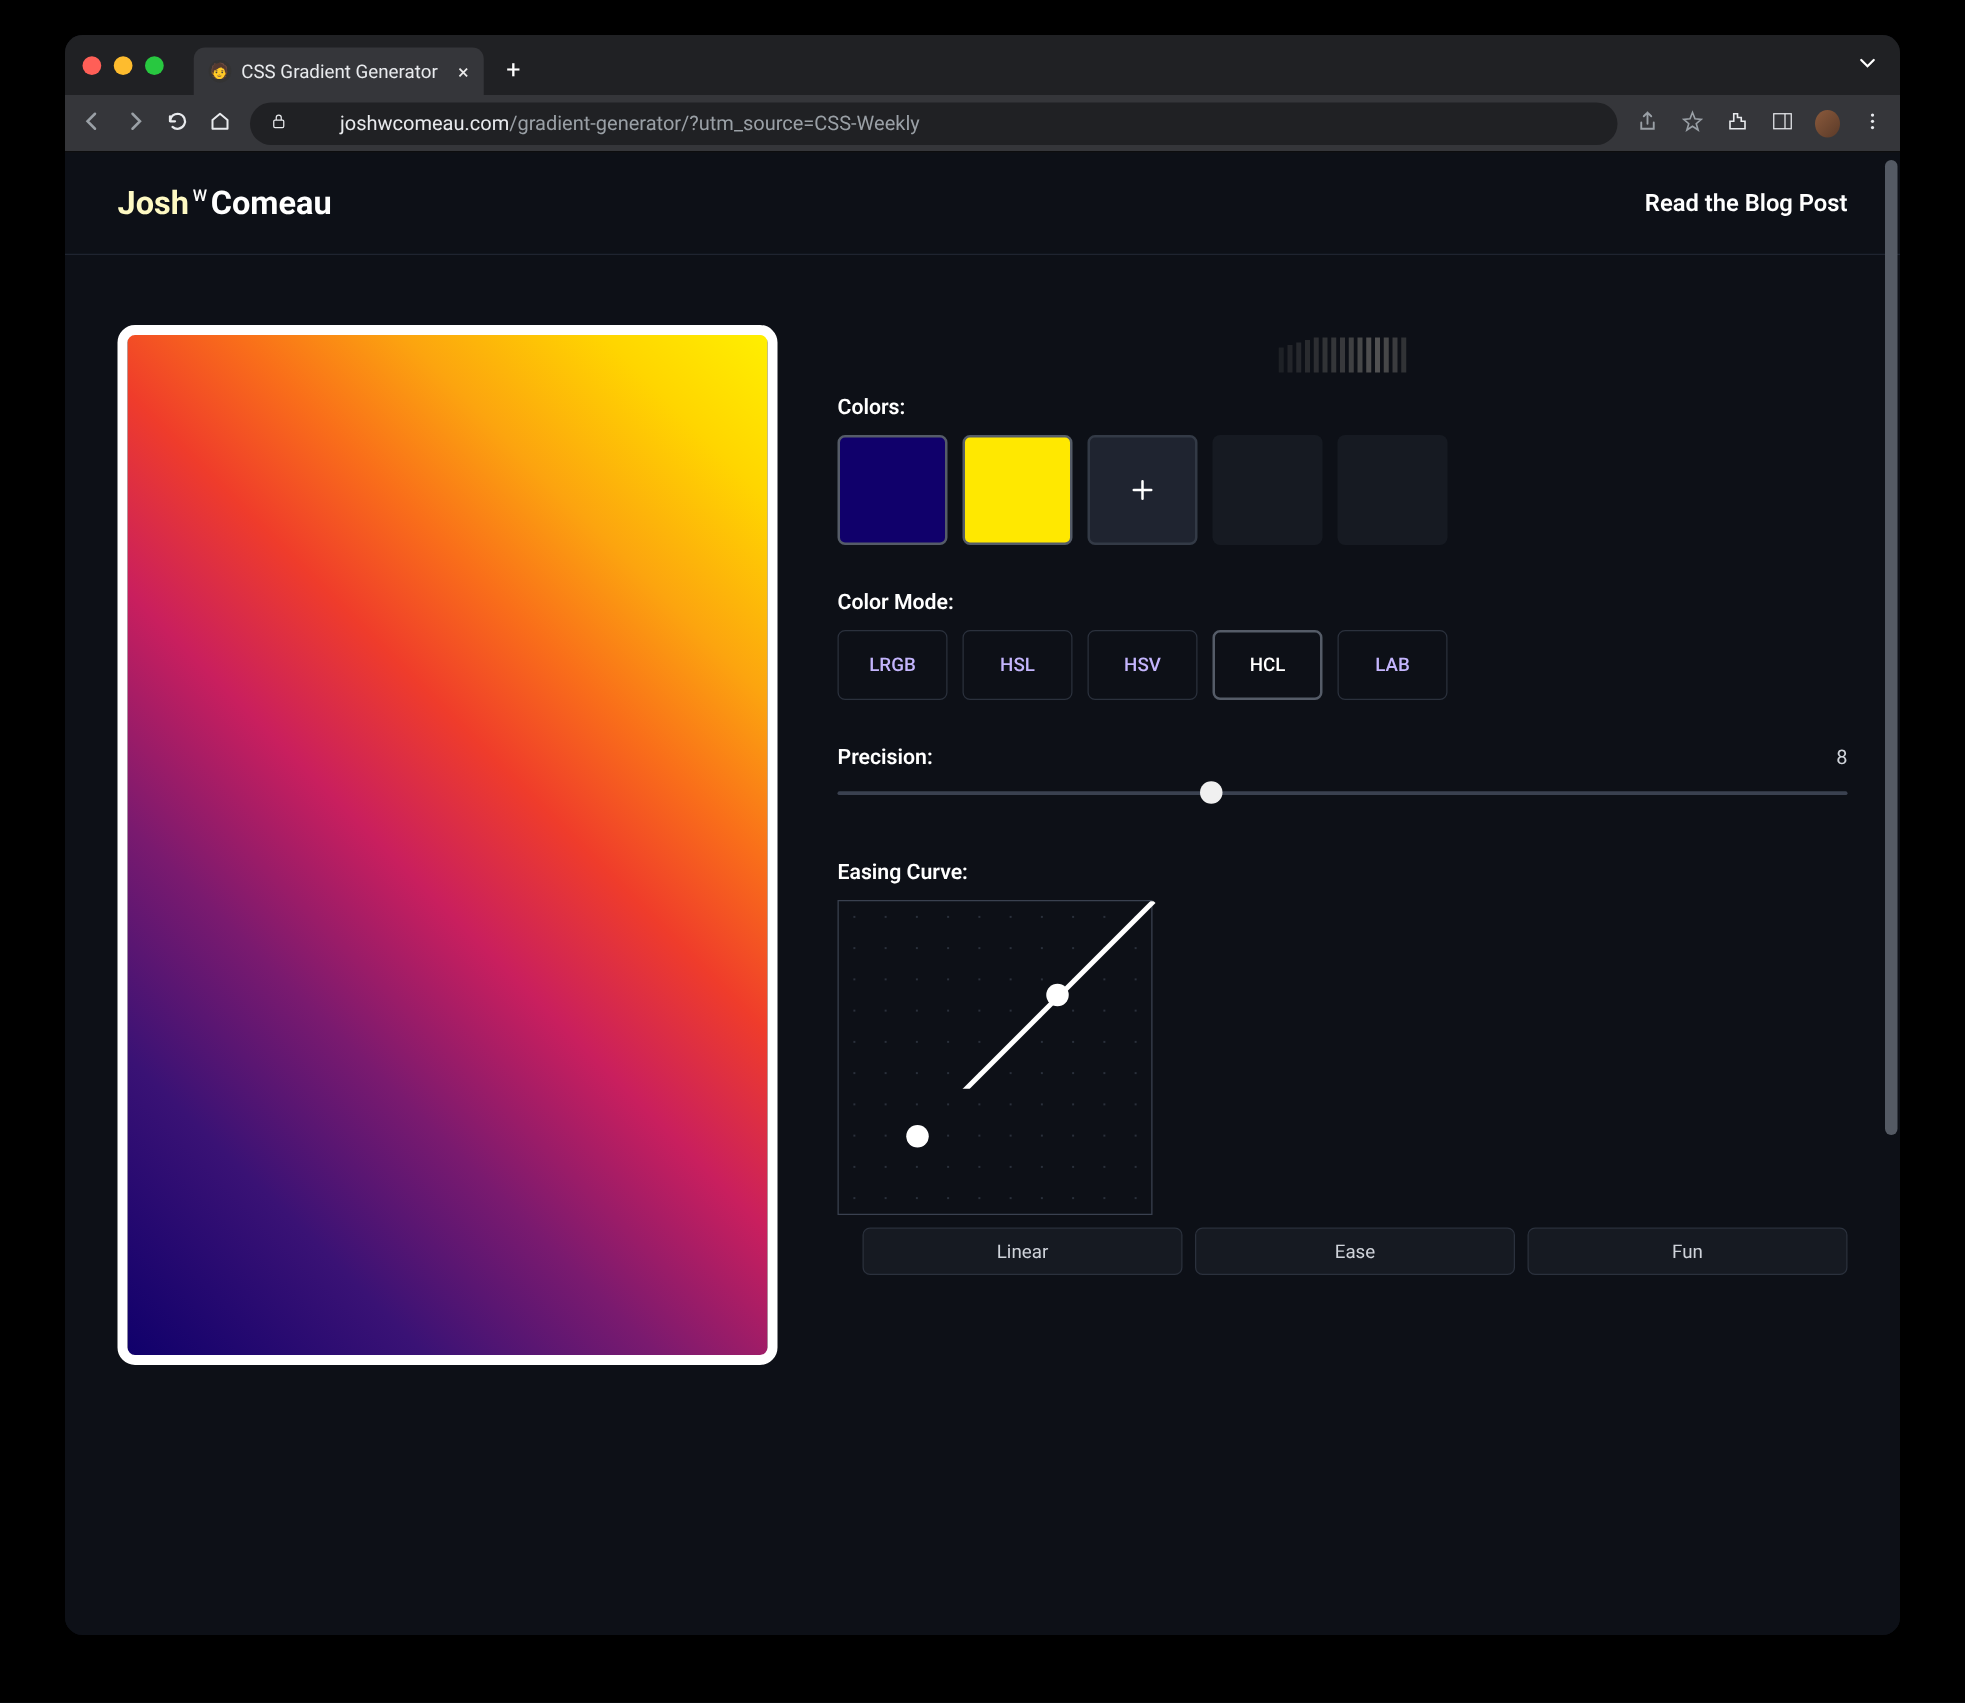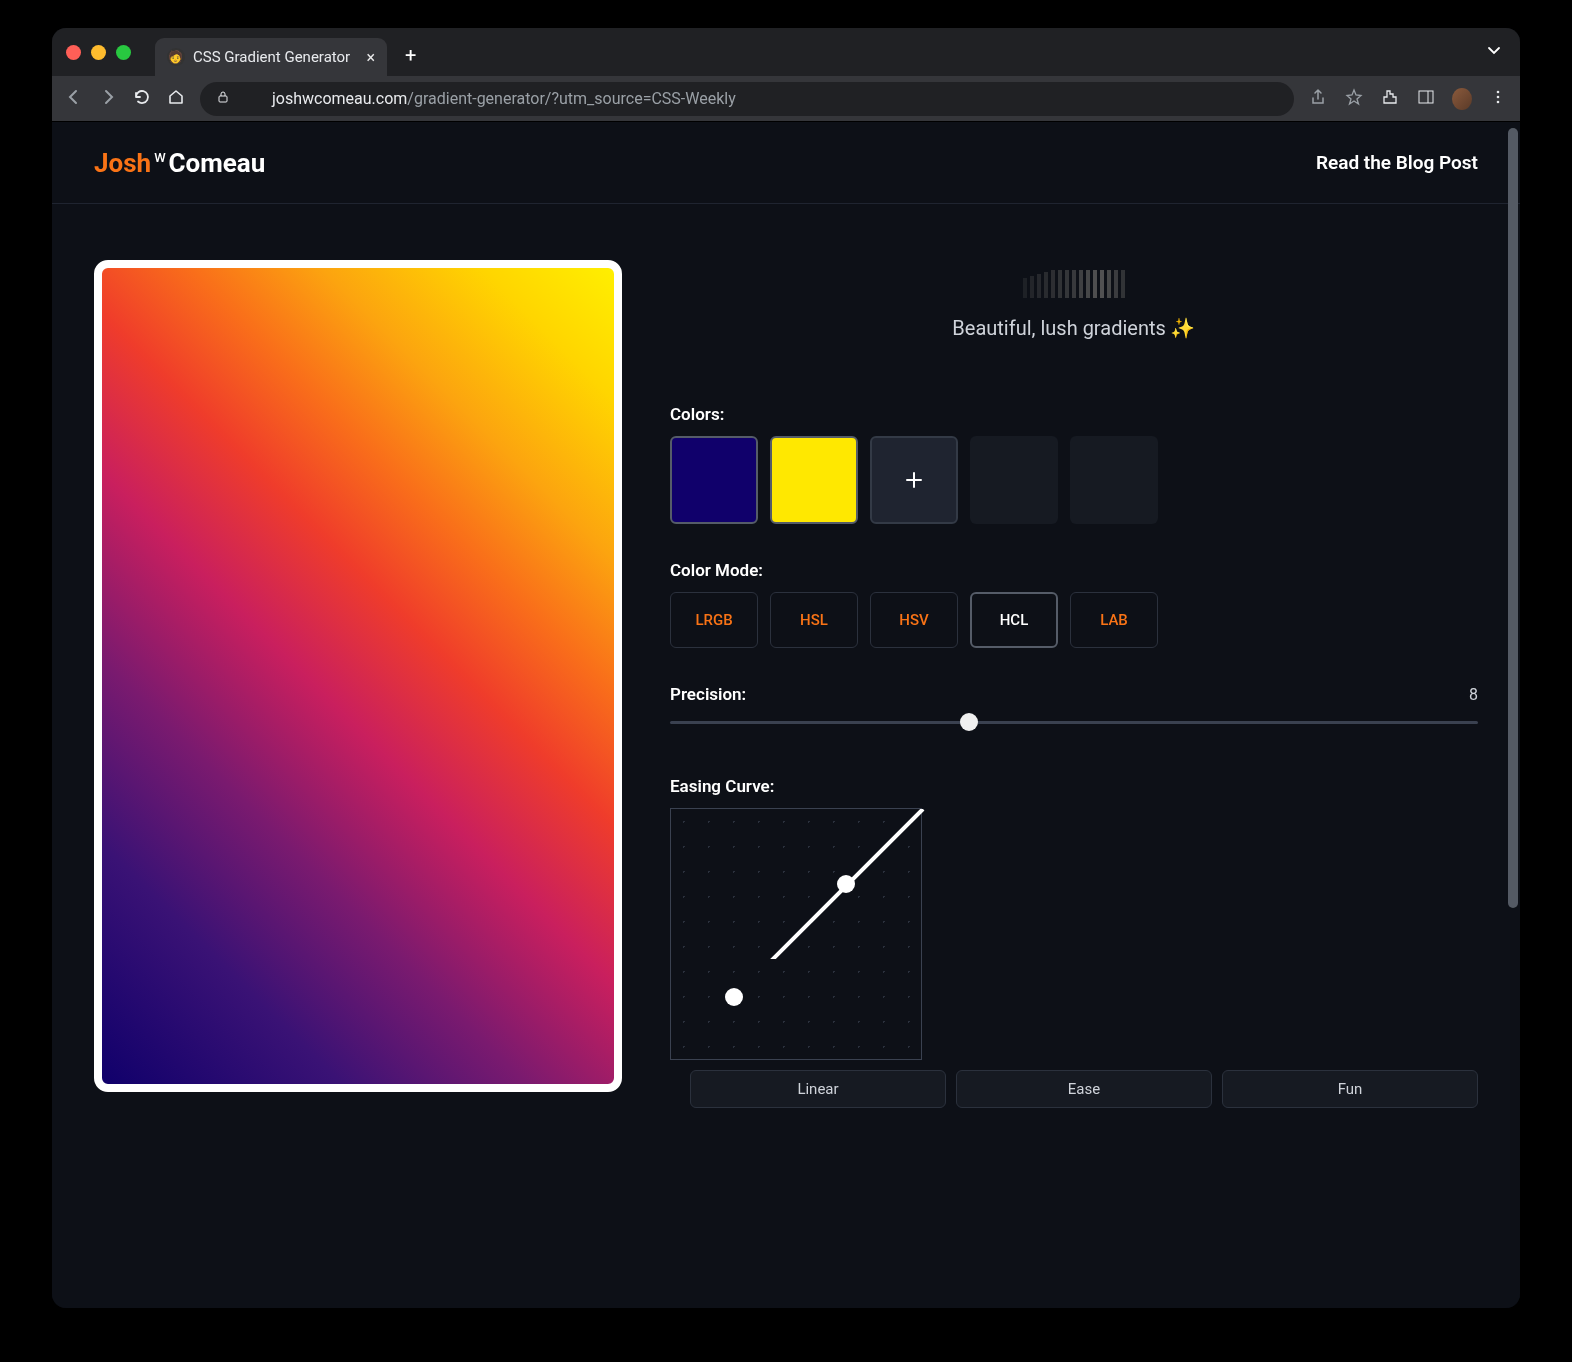--- a/index.html
+++ b/index.html
@@ -81,21 +81,21 @@
     background:#0d1017;
     overflow:hidden;
   }
   .header {
     height: 82px;
     display:flex; align-items:center;
     padding: 0 42px;
     border-bottom: 1px solid #1f2430;
   }
   .logo { display:flex; align-items:baseline; font-size:26px; font-weight:700;}
-  .logo .j{color:#f97316;}
+  .logo .j{color:#fef9c3;}
   .logo .c{color:#fff;}
   .logo .w{color:#fff; font-size:13px; font-weight:500; position:relative; top:-10px; margin:0 3px;}
   .bloglink { margin-left:auto; color:#fff; font-size:19px; font-weight:600;}
 
   .content {
     display:flex;
     padding: 56px 42px 40px 42px;
     gap: 48px;
     height: calc(100% - 82px);
   }
@@ -160,21 +160,21 @@
   .swatch.empty{ border:none; background:#161a22;}
   .swatch.add { background:#1f2430; border:2px solid #333a46; color:#fff;}
   .swatch.add svg{stroke:#fff;}
 
   .modes { display:flex; gap:12px; margin-bottom:36px;}
   .modebtn {
     width:88px; height:56px;
     border-radius:6px;
     border:1px solid #2b313d;
     background:#0d1017;
-    color:#f97316;
+    color:#c4b5fd;
     display:flex;align-items:center;justify-content:center;
     font-size:15px; font-weight:500;
   }
   .modebtn.active { border:2px solid #555c68; color:#fff;}
 
   .slider-wrap { margin-bottom: 48px;}
   .slider {
     position:relative;
     height:12px;
     display:flex;align-items:center;
@@ -357,21 +357,20 @@
               <i style="height:28px;opacity:.6"></i>
             <i style="height:28px;opacity:.7"></i>
               <i style="height:28px;opacity:.8"></i>
             <i style="height:28px;opacity:.9"></i>
               <i style="height:28px;opacity:.95"></i>
             <i style="height:28px;opacity:.8"></i>
               <i style="height:28px;opacity:.65"></i>
             <i style="height:28px;opacity:.5"></i>
           </div>
         </div>
-        <div class="subtitle">Beautiful, lush gradients ✨</div>
 
         <div class="label">Colors:</div>
         <div class="swatches">
           <div class="swatch" style="background:#10006b"></div>
           <div class="swatch" style="background:#ffe800"></div>
           <div class="swatch add">
             <svg width="22" height="22" viewBox="0 0 22 22">
                 <path d="M11 4v14M4 11h14" stroke="#fff" stroke-width="2" stroke-linecap="round"></path>
               </svg>
           </div>

